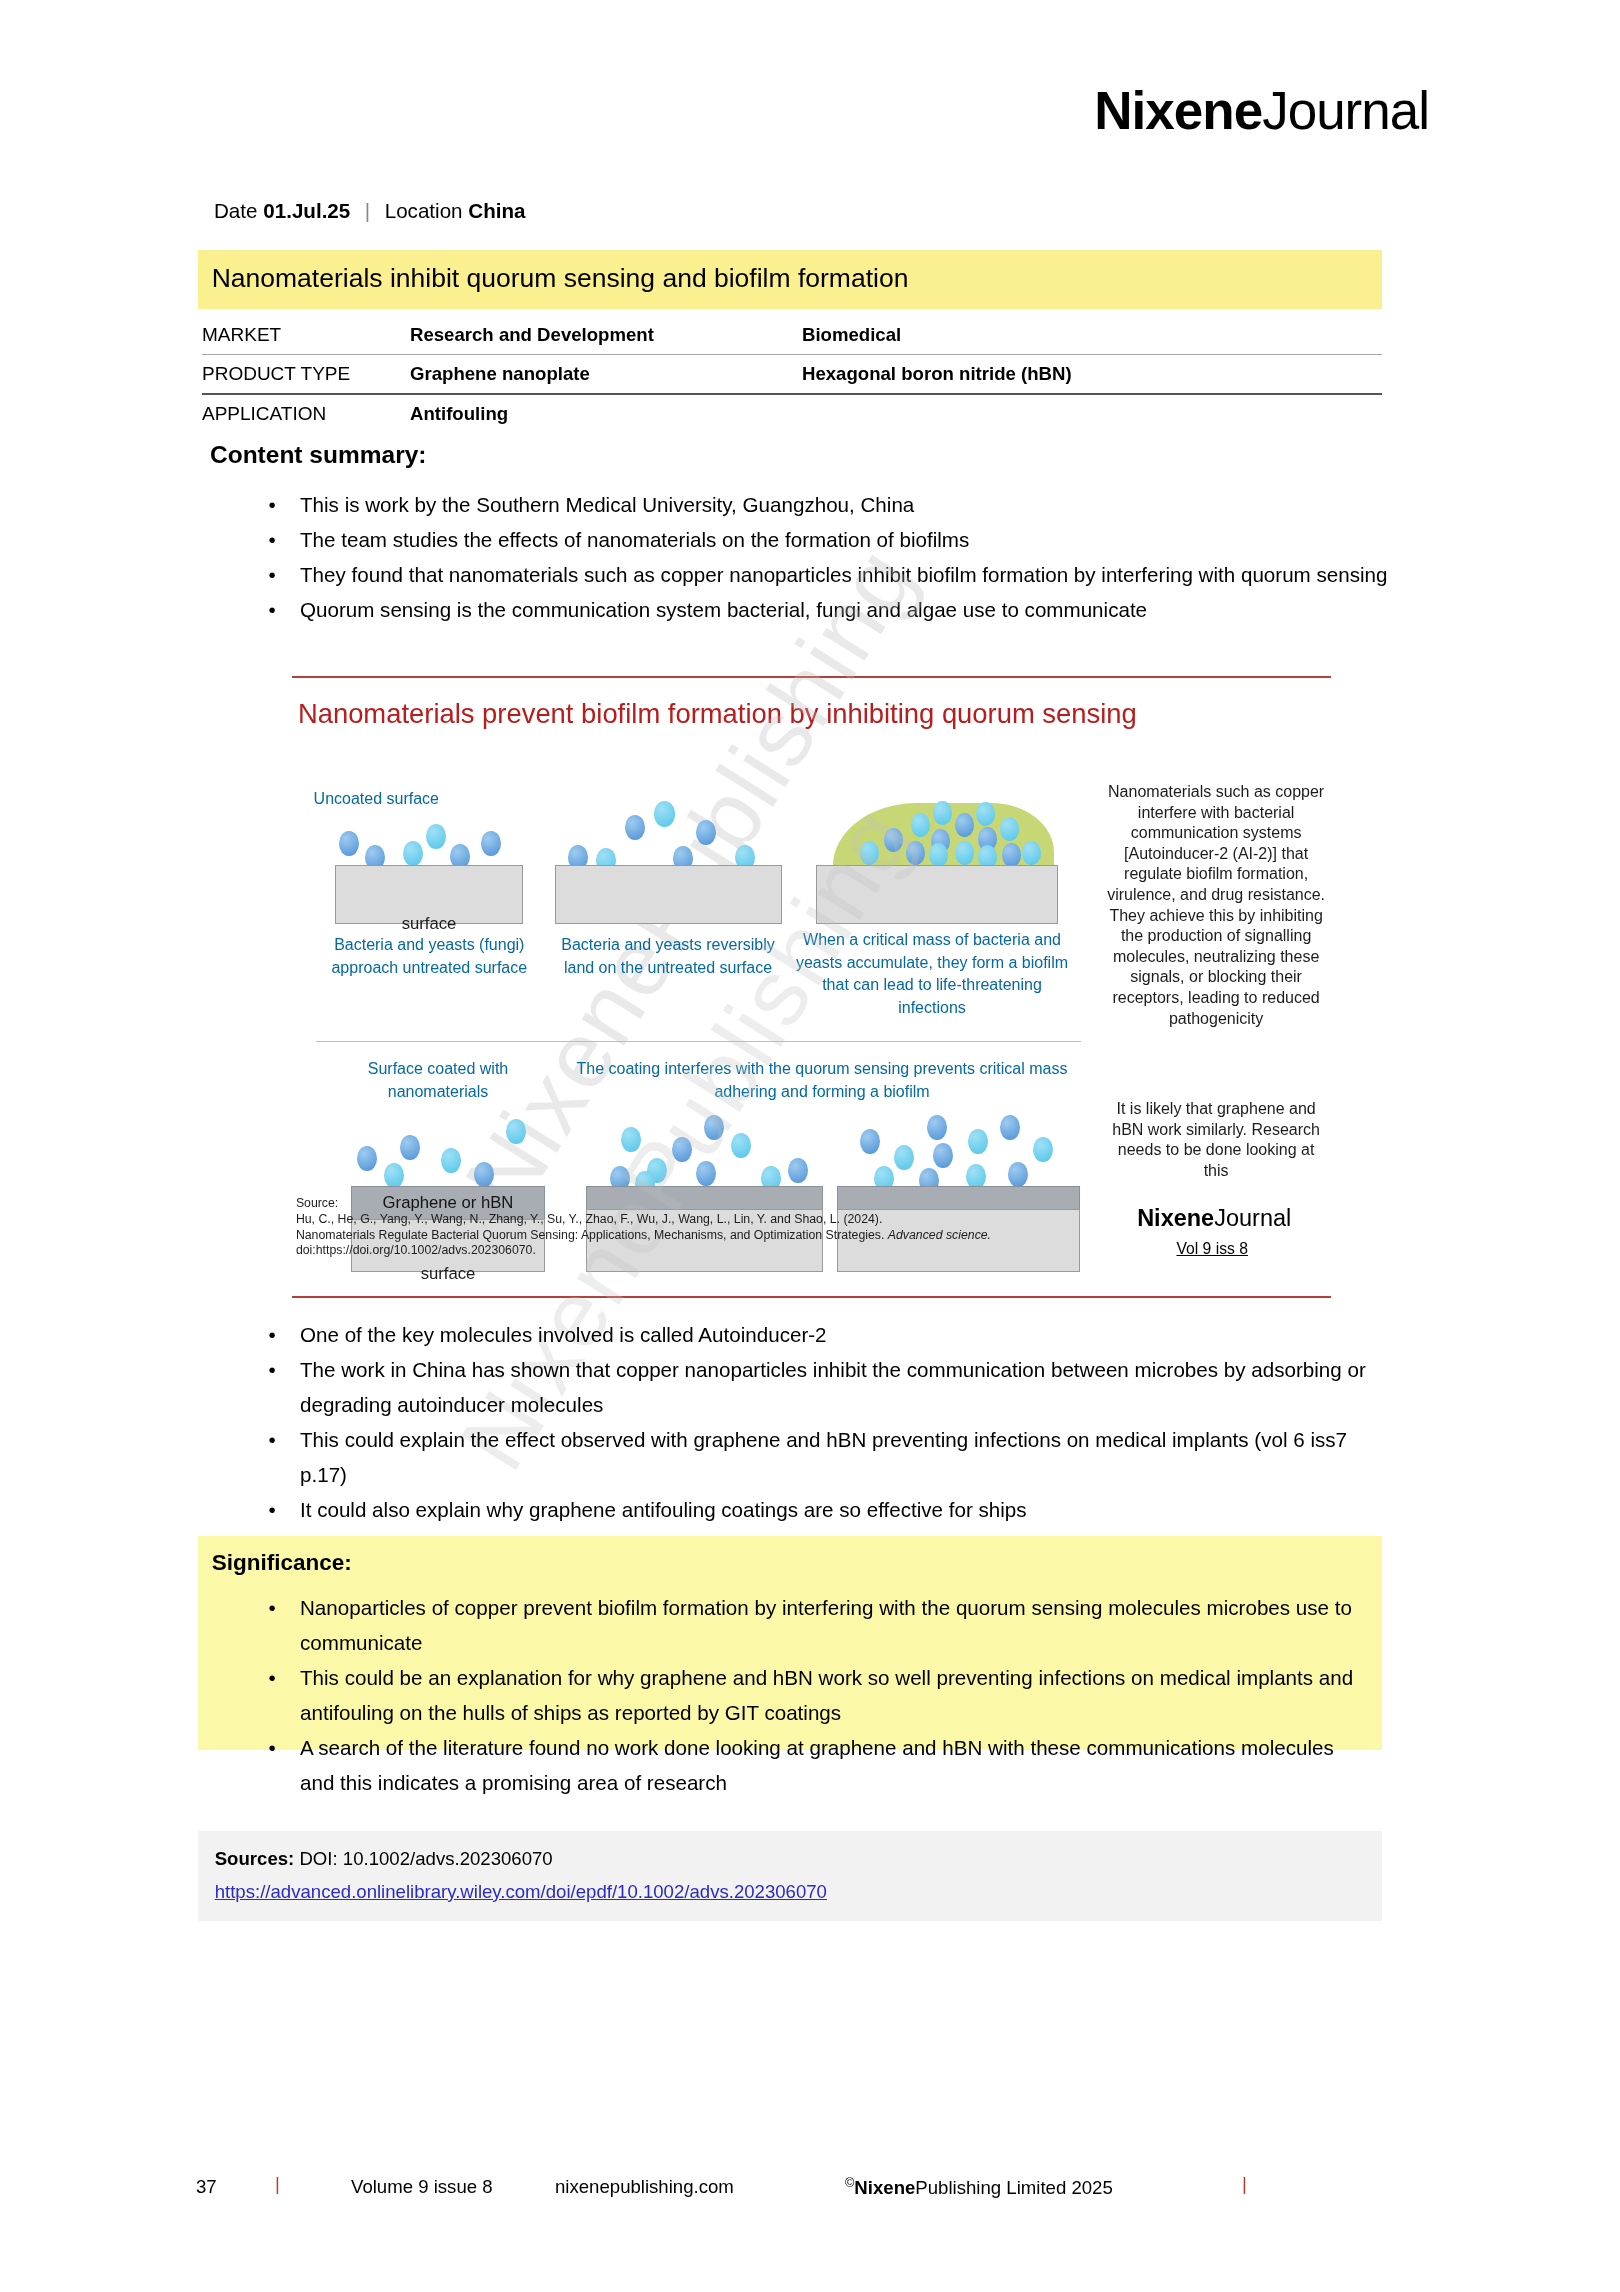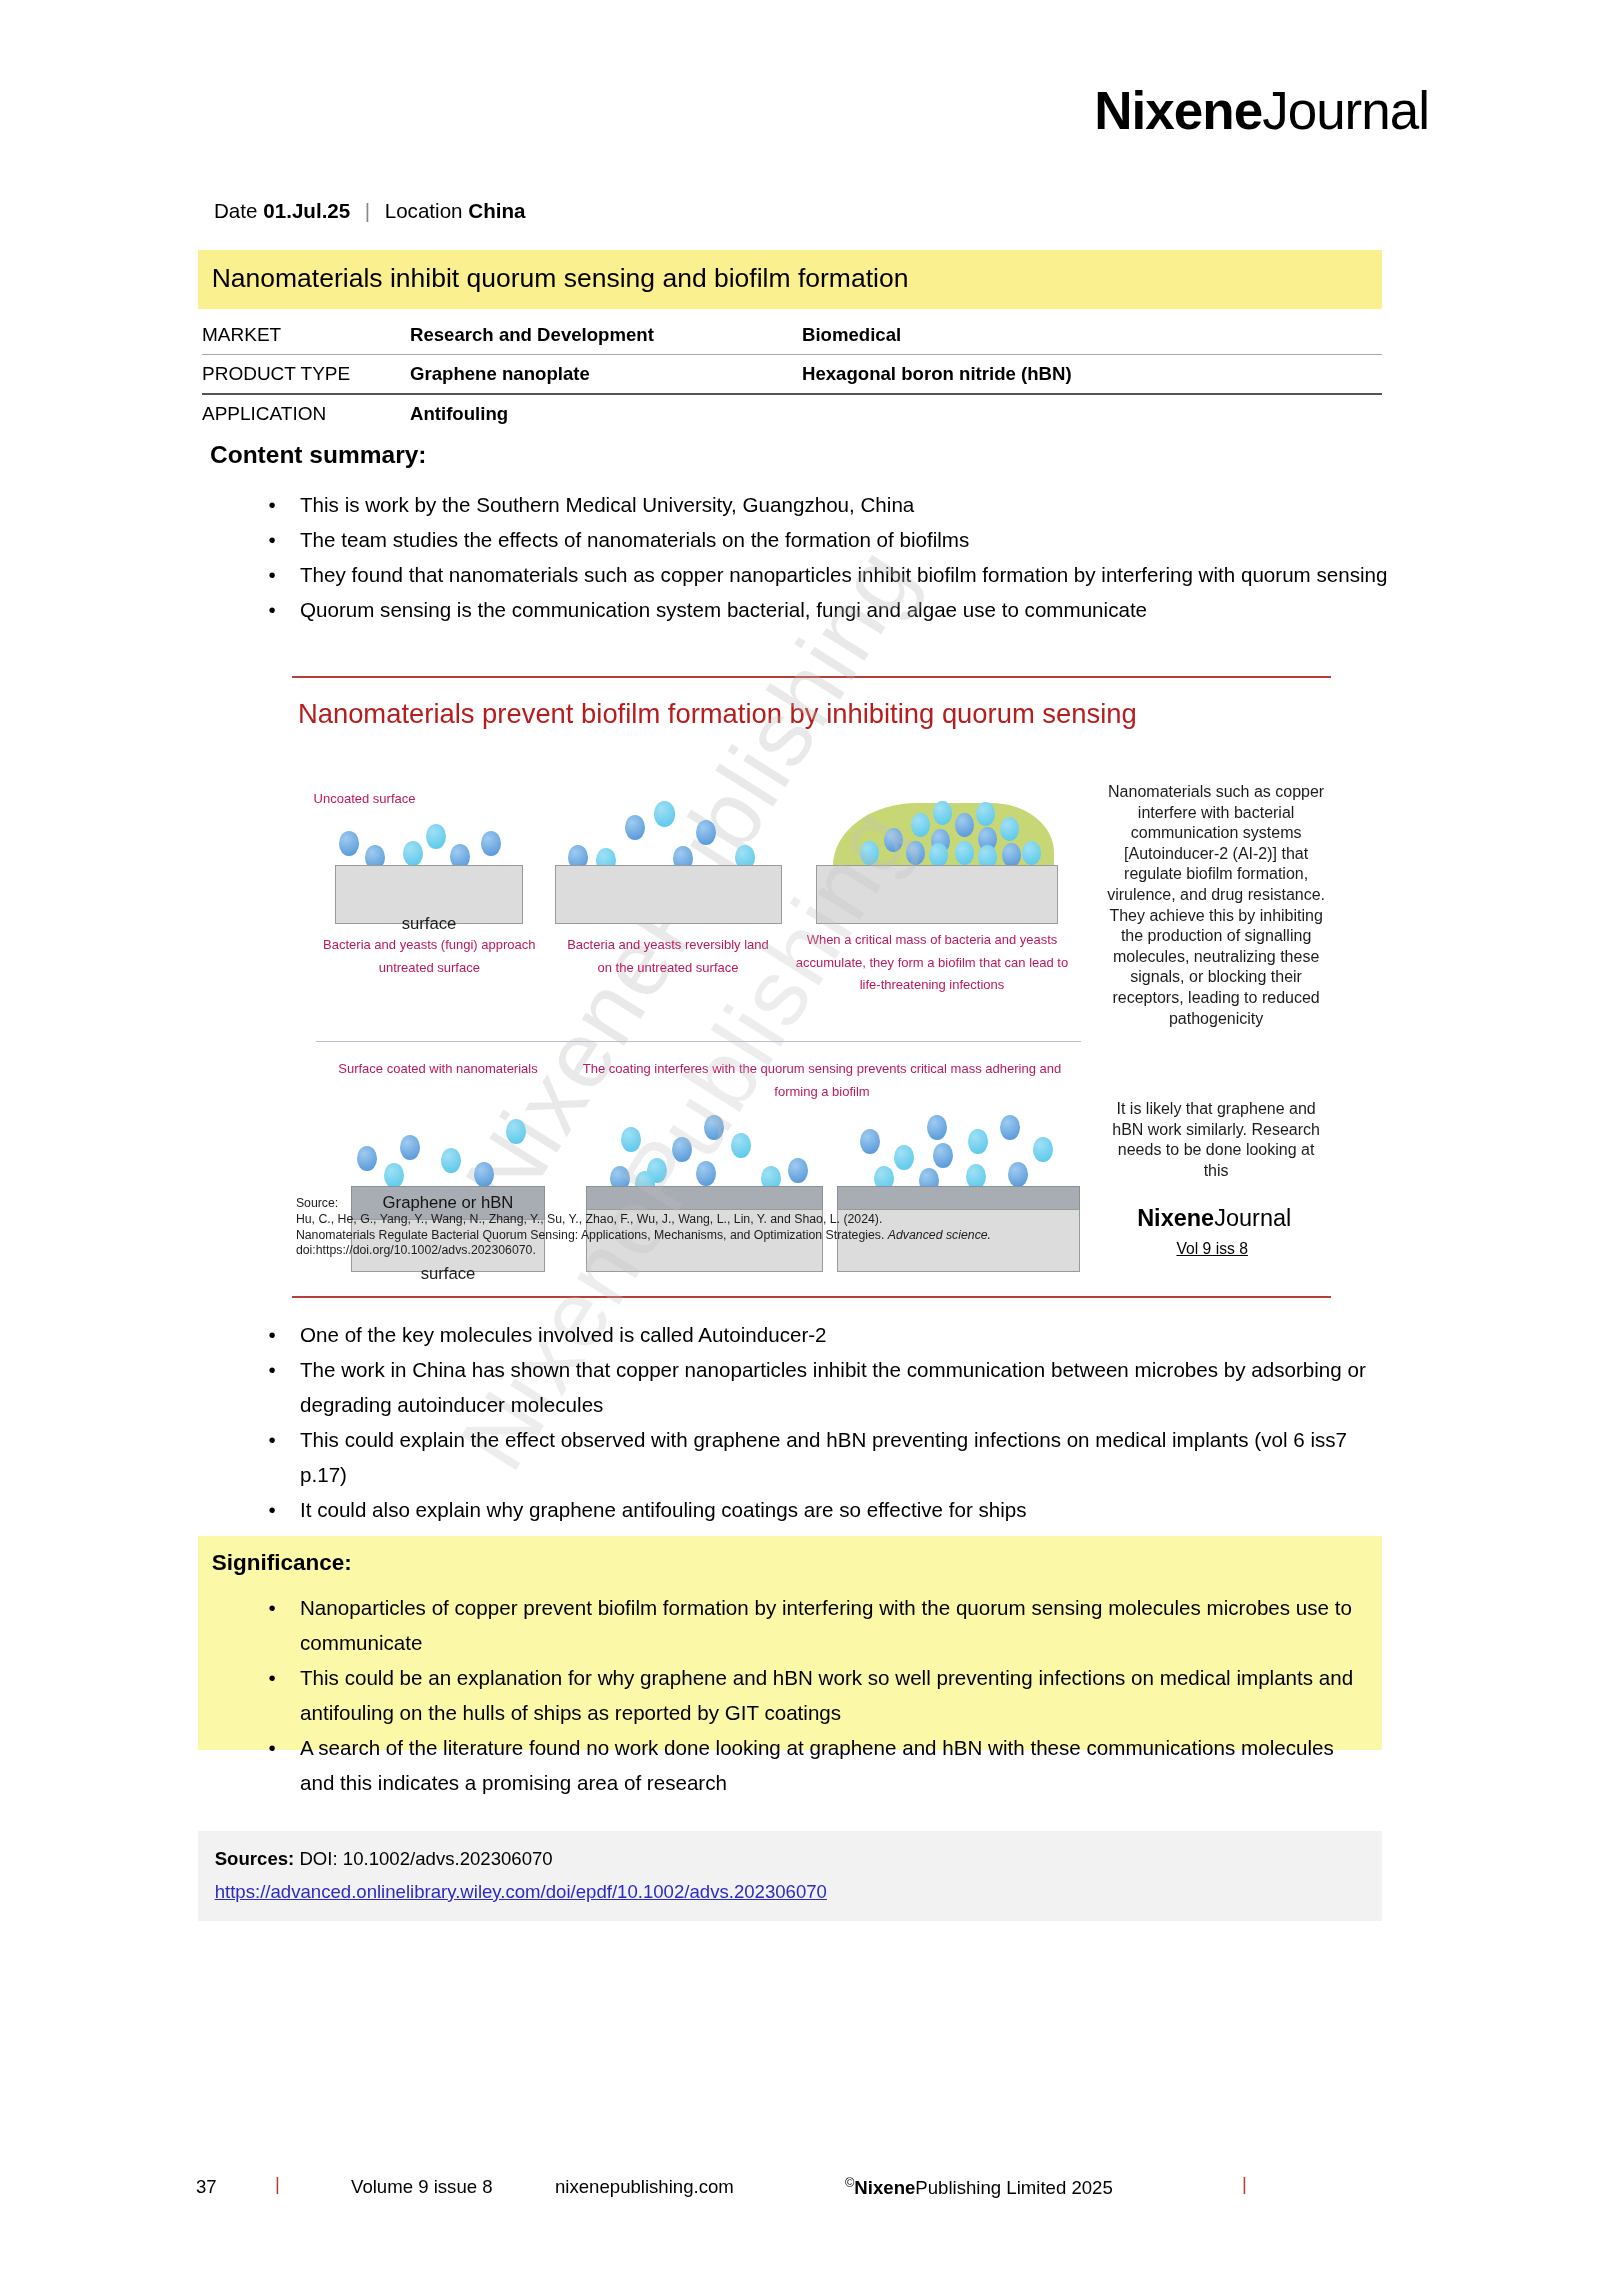--- a/index.html
+++ b/index.html
@@ -195,22 +195,22 @@
     transform-origin: 0 0;
     font-size: 94px;
     color: #c0c0c0;
     white-space: nowrap;
     letter-spacing: 2px;
     z-index: 0;
   }
 
   .fig-body { position: absolute; inset: 0; }
   .panel-label {
-    font-size: 13px;
-    color: #be185d;
+    font-size: 16px;
+    color: #0369a1;
     text-align: center;
     line-height: 22.5px;
   }
   .panel-label.left-align { text-align: left; }
 
   .slab {
     position: absolute;
     background: #dcdcdc;
     border: 1px solid #9a9a9a;
   }

